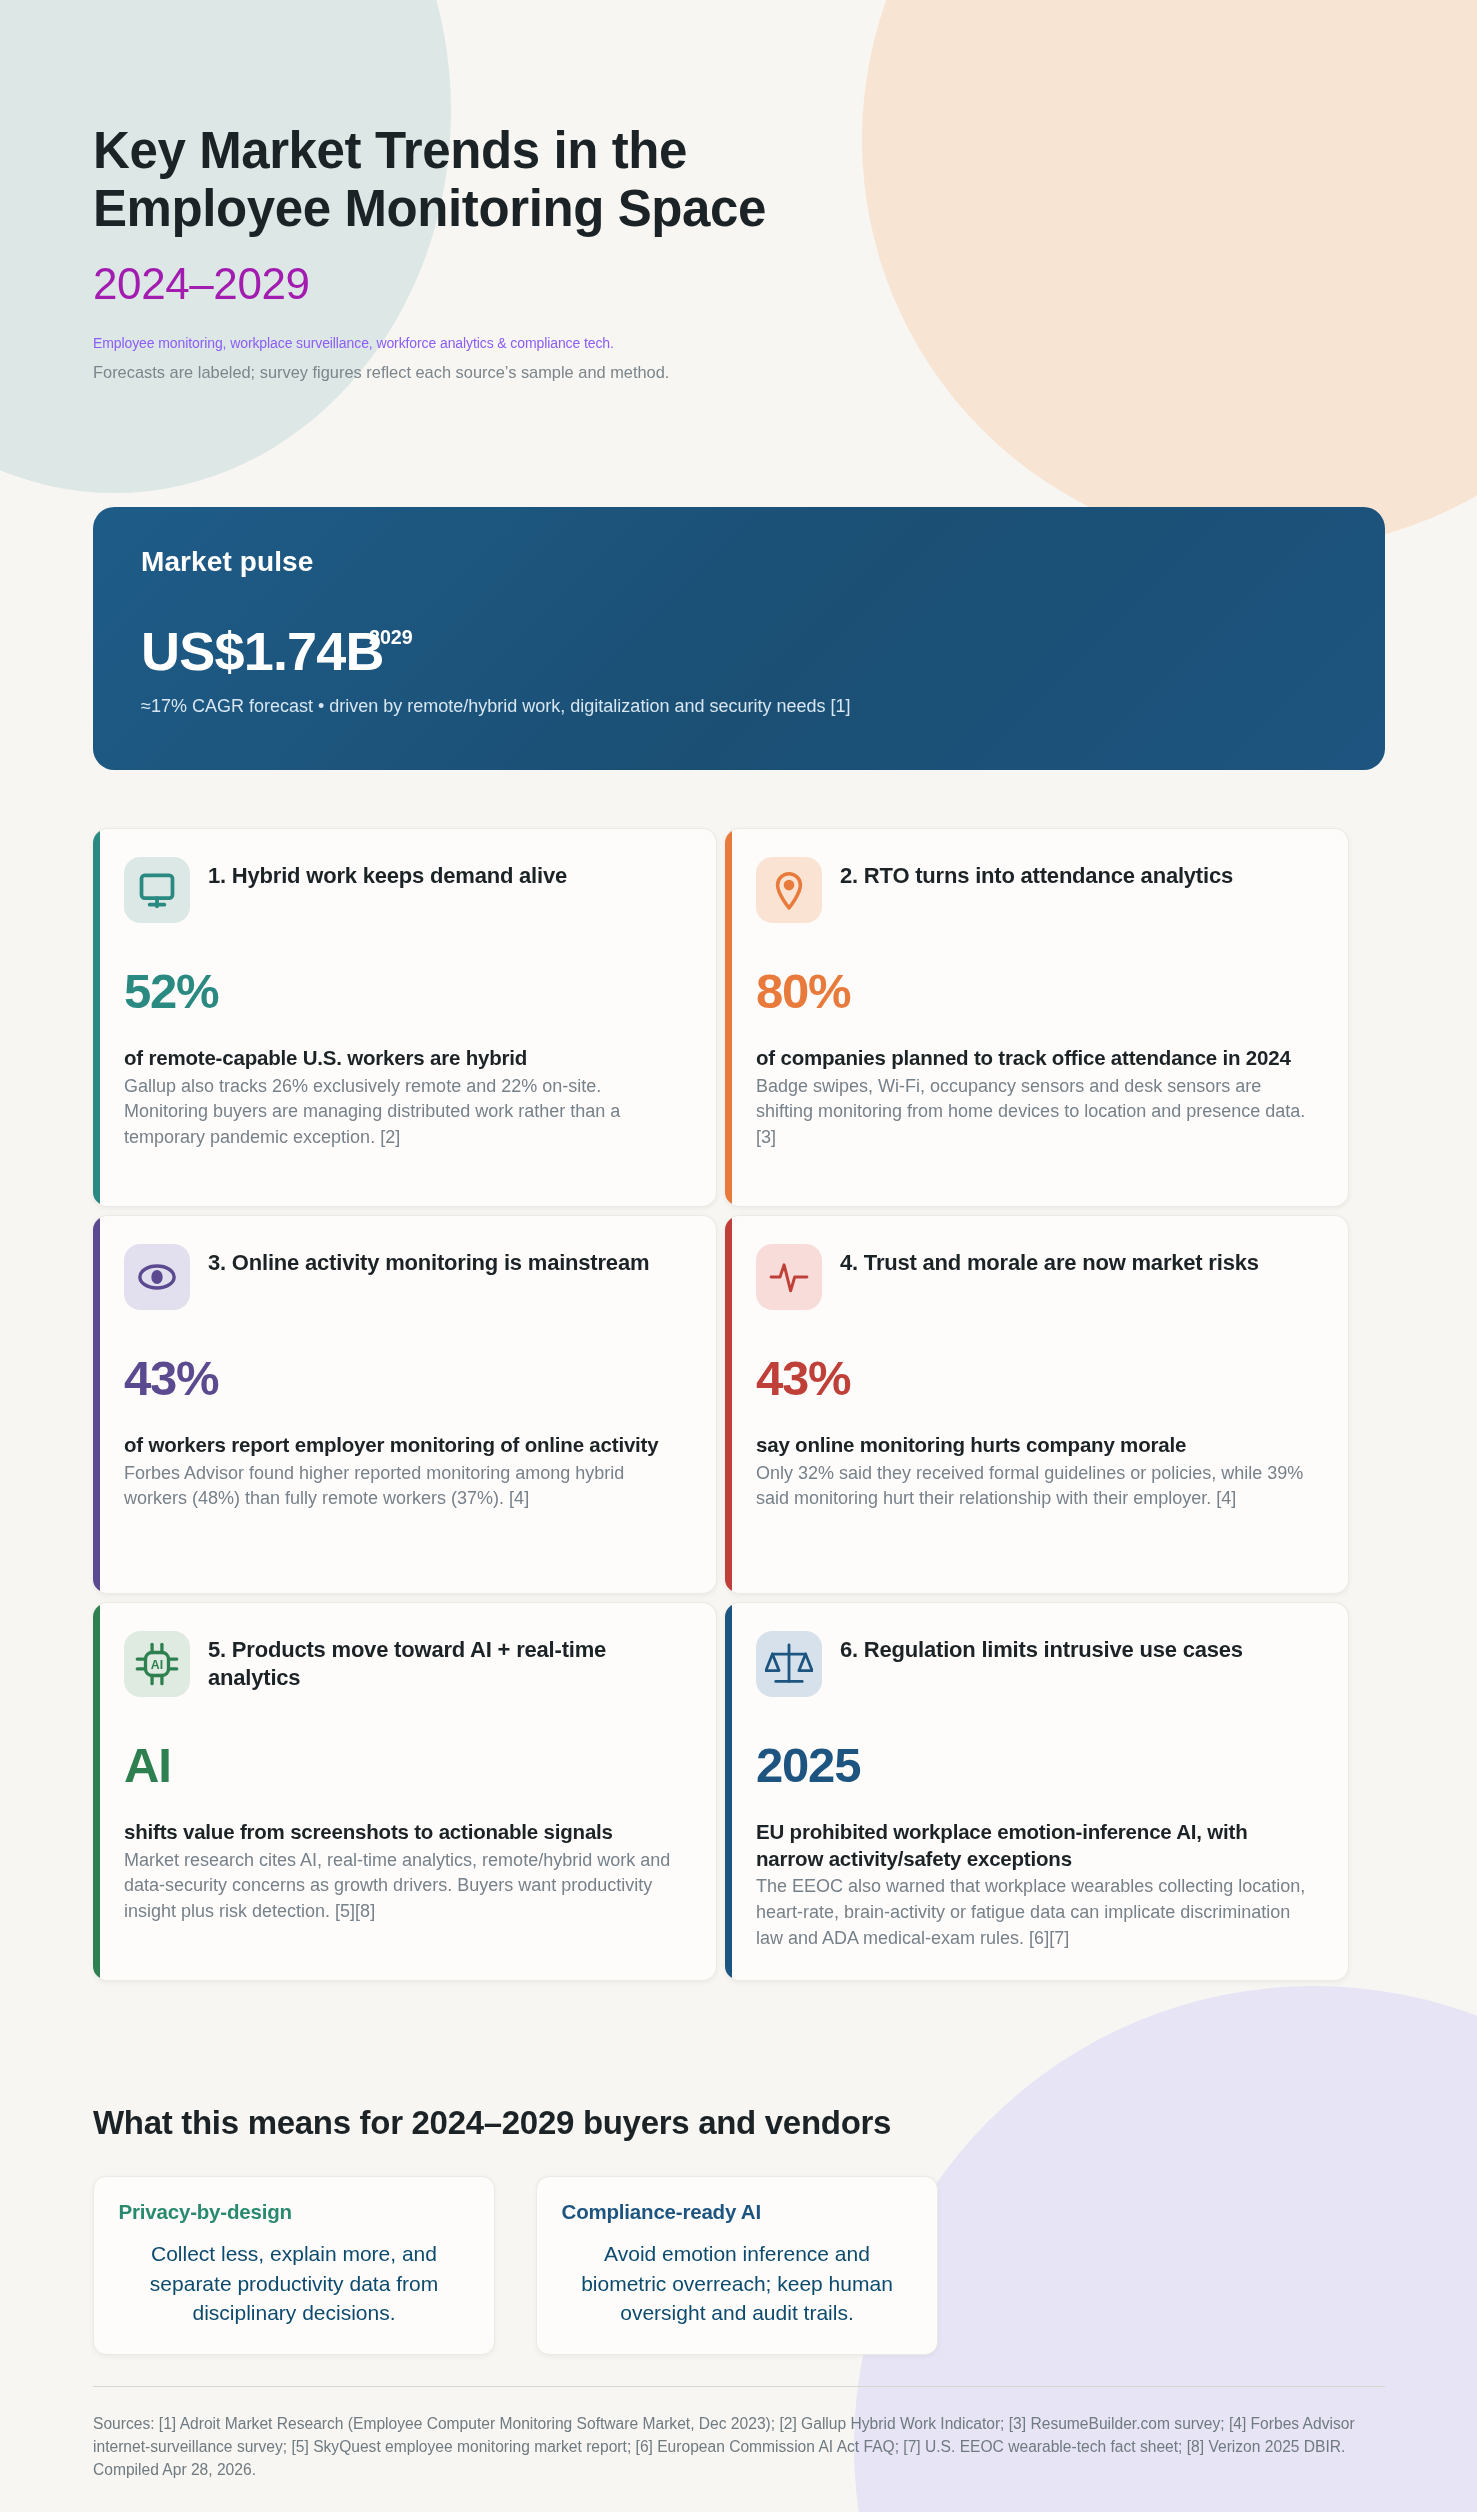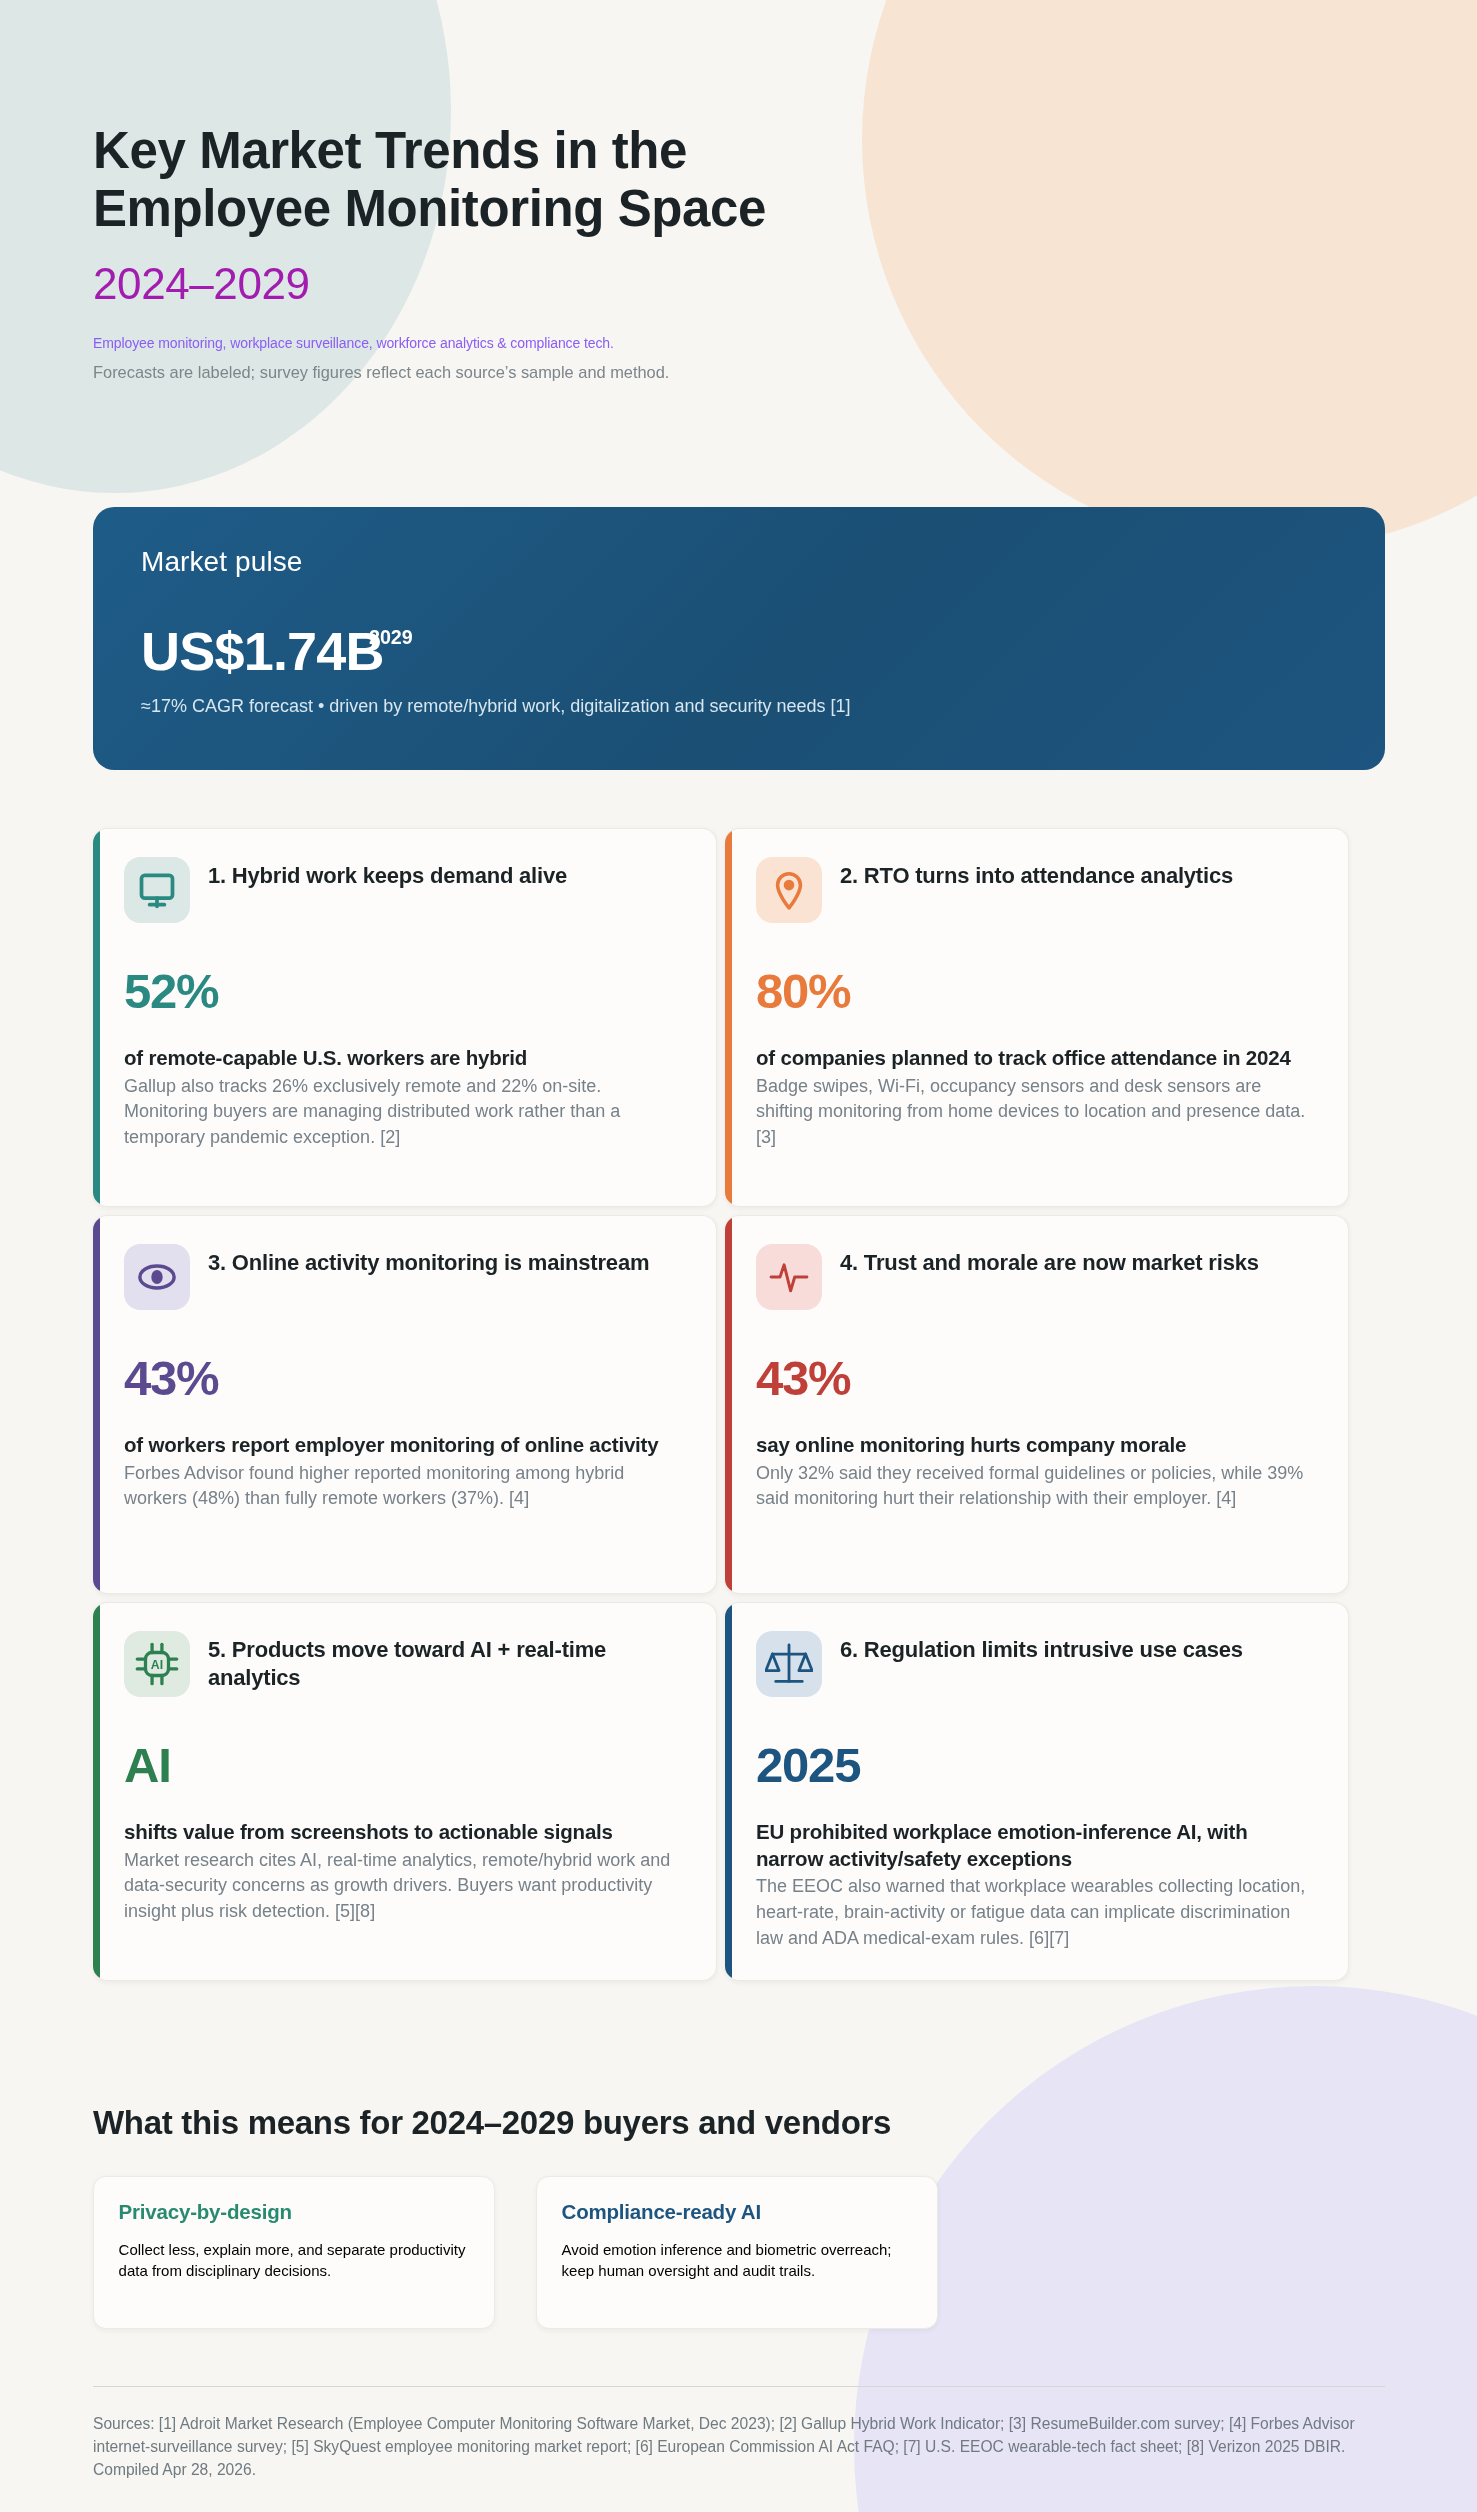--- a/index.html
+++ b/index.html
@@ -66,21 +66,21 @@
     position: absolute;
     left: 93px; top: 507px;
     width: 1292px; height: 263px;
     background: linear-gradient(135deg, #1e5c88 0%, #1b4f74 55%, #1d5580 100%);
     border-radius: 21.3px;
     padding: 39px 48px;
     color: #fff;
   }
   #pulse-label {
     font-size: 28px;
-    font-weight: normal;
+    font-weight: bold;
     letter-spacing: 0.1px;
   }
   #pulse-value-row {
     margin-top: 46px;
     display: flex;
     align-items: flex-start;
     position: relative;
   }
   #pulse-value {
     font-size: 54px;
@@ -191,24 +191,25 @@
     box-shadow: 0 1.6px 4.9px rgba(40,40,40,0.05);
     padding: 23px 24.6px 26px 24.6px;
     min-height: 153px;
   }
   .takeaway-title {
     font-size: 20.5px;
     font-weight: bold;
     letter-spacing: -0.2px;
   }
   .takeaway-body {
-    font-size: 15px;
-    color: #000000;
+    font-size: 21px;
+    color: #0c4a6e;
     line-height: 1.42;
     margin-top: 14.8px;
+    text-align: center;
   }
 
   
   #footer-rule {
     position: absolute;
     left: 93px; top: 2386px;
     width: 1292px; height: 0.8px;
     background: #d9d6ce;
   }
   #sources {

